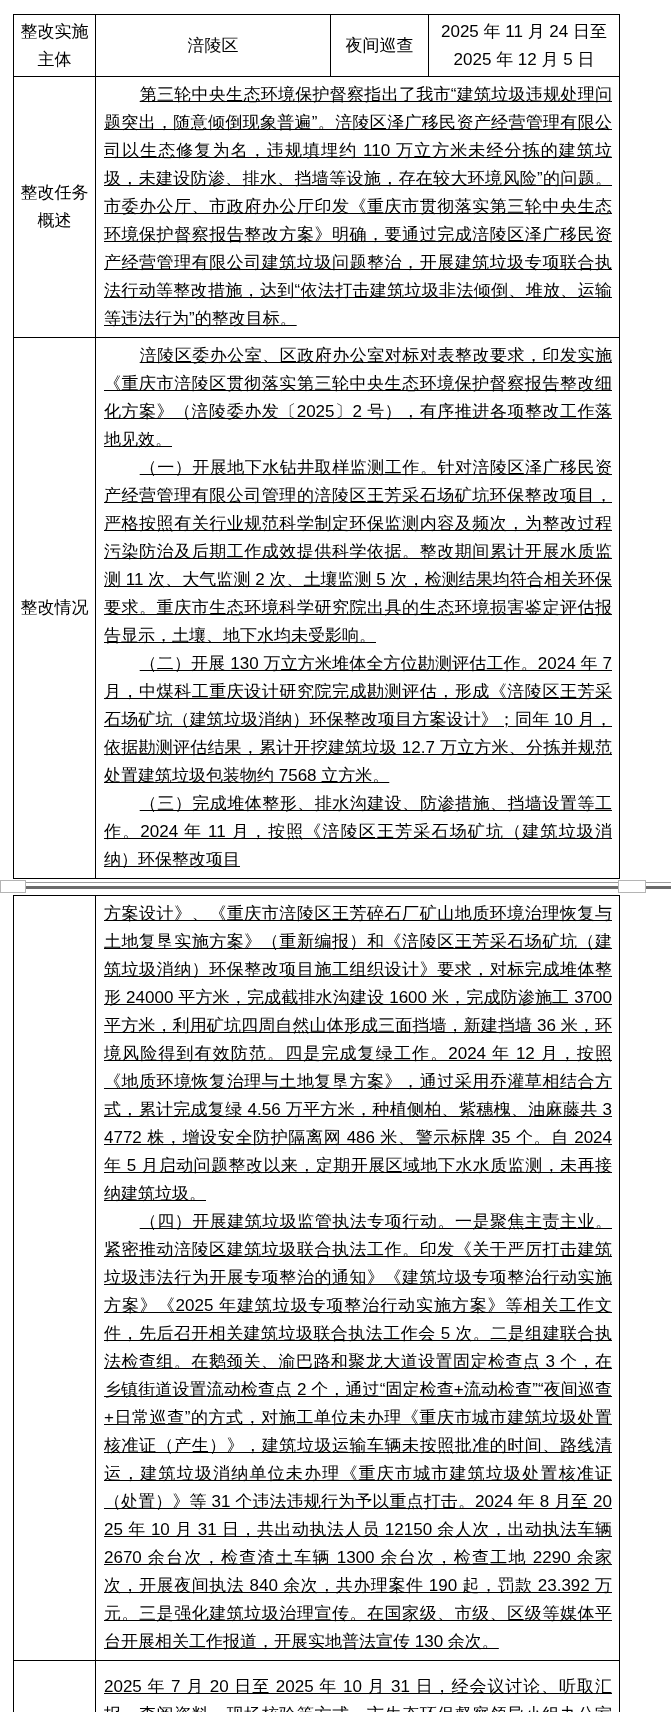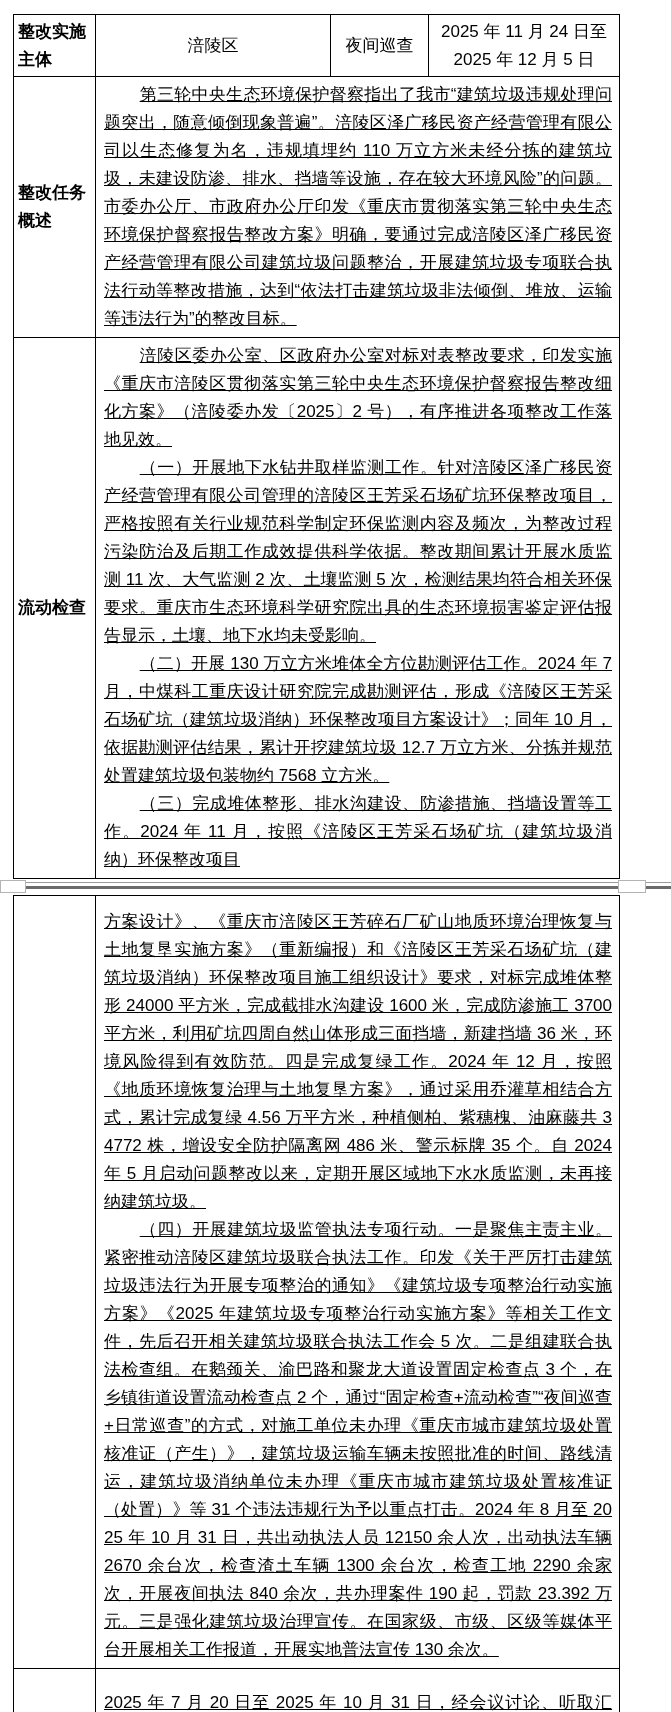--- a/index.html
+++ b/index.html
@@ -27,25 +27,24 @@
   }
   table.doc-table td {
     border: 1.5px solid #000000;
     font-size: 17px;
     line-height: 28px;
     word-break: break-all;
     box-sizing: border-box;
   }
   td.label-cell {
     width: 82px;
-    text-align: left;
+    text-align: center;
     vertical-align: middle;
     padding: 2px 4px;
     line-height: 27px;
-    font-weight: bold;
   }
   td.content-cell {
     vertical-align: top;
     padding: 4px 7px 4px 8px;
     text-align: justify;
     text-decoration: underline;
   }
   td.center-cell {
     text-align: center;
     vertical-align: middle;
@@ -53,21 +52,21 @@
   }
   td.date-cell {
     white-space: pre-line;
     line-height: 26px;
   }
   .content-cell p {
     margin: 0;
     text-align: justify;
   }
   p.p-indent { text-indent: 2.1em; }
-  p.p-noindent { text-indent: 0; margin-top: 8px; }
+  p.p-noindent { text-indent: 0; }
   td.v-center { vertical-align: middle; }
   
   .pagebreak {
     position: relative;
     width: 671px;
     height: 16px;
   }
   .pb-line-thin {
     position: absolute;
     left: 0; right: 0;
@@ -113,21 +112,21 @@
       <td class="center-cell date-cell">2025 年 11 月 24 日至
 2025 年 12 月 5 日</td>
     </tr>
     <tr>
       <td class="label-cell" style="height:222px">整改任务概述</td>
       <td class="content-cell" colspan="3">
         <p class="p-indent">第三轮中央生态环境保护督察指出了我市“建筑垃圾违规处理问题突出，随意倾倒现象普遍”。涪陵区泽广移民资产经营管理有限公司以生态修复为名，违规填埋约 110 万立方米未经分拣的建筑垃圾，未建设防渗、排水、挡墙等设施，存在较大环境风险”的问题。市委办公厅、市政府办公厅印发《重庆市贯彻落实第三轮中央生态环境保护督察报告整改方案》明确，要通过完成涪陵区泽广移民资产经营管理有限公司建筑垃圾问题整治，开展建筑垃圾专项联合执法行动等整改措施，达到“依法打击建筑垃圾非法倾倒、堆放、运输等违法行为”的整改目标。</p>
       </td>
     </tr>
     <tr>
-      <td class="label-cell" style="height:424px">流动检查</td>
+      <td class="label-cell" style="height:424px">整改情况</td>
       <td class="content-cell" colspan="3">
         <p class="p-indent">涪陵区委办公室、区政府办公室对标对表整改要求，印发实施《重庆市涪陵区贯彻落实第三轮中央生态环境保护督察报告整改细化方案》（涪陵委办发〔2025〕2 号），有序推进各项整改工作落地见效。</p>
         <p class="p-indent">（一）开展地下水钻井取样监测工作。针对涪陵区泽广移民资产经营管理有限公司管理的涪陵区王芳采石场矿坑环保整改项目，严格按照有关行业规范科学制定环保监测内容及频次，为整改过程污染防治及后期工作成效提供科学依据。整改期间累计开展水质监测 11 次、大气监测 2 次、土壤监测 5 次，检测结果均符合相关环保要求。重庆市生态环境科学研究院出具的生态环境损害鉴定评估报告显示，土壤、地下水均未受影响。</p>
         <p class="p-indent">（二）开展 130 万立方米堆体全方位勘测评估工作。2024 年 7 月，中煤科工重庆设计研究院完成勘测评估，形成《涪陵区王芳采石场矿坑（建筑垃圾消纳）环保整改项目方案设计》；同年 10 月，依据勘测评估结果，累计开挖建筑垃圾 12.7 万立方米、分拣并规范处置建筑垃圾包装物约 7568 立方米。</p>
         <p class="p-indent">（三）完成堆体整形、排水沟建设、防渗措施、挡墙设置等工作。2024 年 11 月，按照《涪陵区王芳采石场矿坑（建筑垃圾消纳）环保整改项目</p>
       </td>
     </tr>
   </tbody>
     </table>
 

